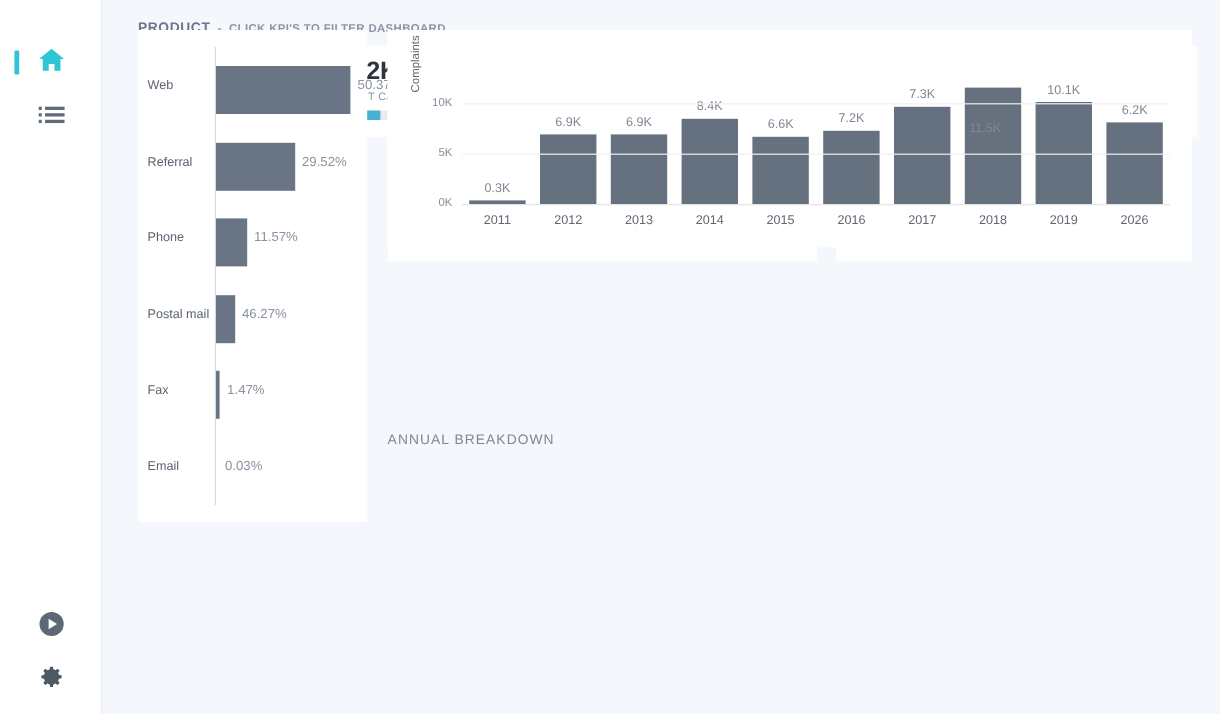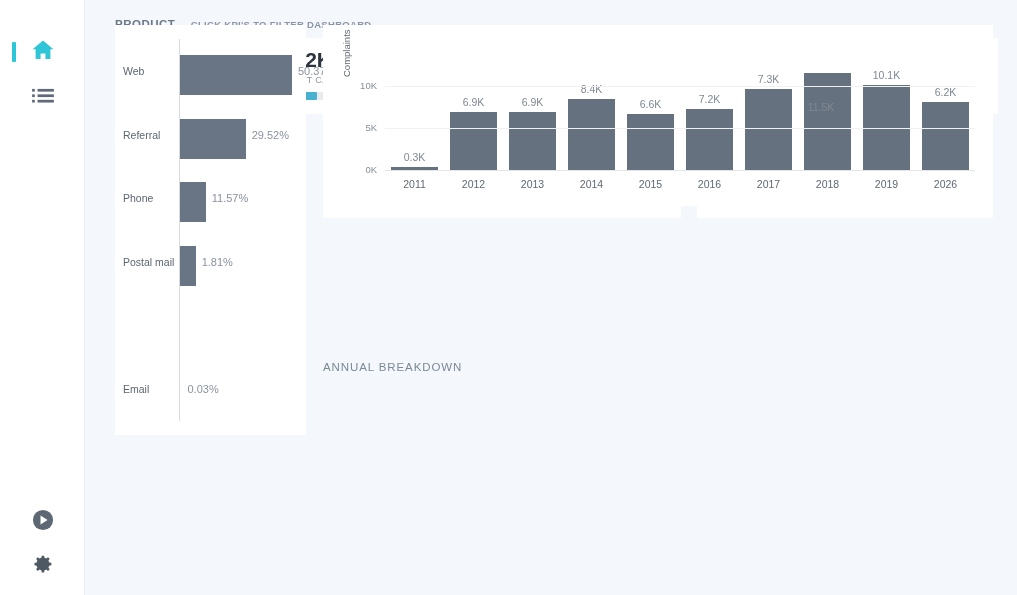--- a/index.html
+++ b/index.html
@@ -264,21 +264,26 @@
             <div class="req-pct" style="left: 136.639px;">29.52%</div>
           </div>
           <div class="req-row" style="top: 145px;">
             <div class="req-name">Phone</div>
             <div class="req-bar" style="width: 25.7264px; background: rgb(105, 117, 133);"></div>
             <div class="req-pct" style="left: 96.7264px;">11.57%</div>
           </div>
           <div class="req-row" style="top: 208.5px;">
             <div class="req-name">Postal mail</div>
             <div class="req-bar" style="width: 15.676px; background: rgb(105, 117, 133);"></div>
-            <div class="req-pct" style="left: 86.676px;">1.81%</div>
+            <div class="req-pct" style="left: 86.676px;">46.27%</div>
+          </div>
+          <div class="req-row" style="top: 272px;">
+            <div class="req-name">Fax</div>
+            <div class="req-bar" style="width: 3.26861px; background: rgb(105, 117, 133);"></div>
+            <div class="req-pct" style="left: 74.2686px;">1.47%</div>
           </div>
           <div class="req-row" style="top: 335.5px;">
             <div class="req-name">Email</div>
             <div class="req-pct" style="left: 72.5px;">0.03%</div>
           </div>
         </div>
     </div>
 
     <div class="panel-title" style="left:238px; top:136px;">COMPLAINT TREND</div>
     <div class="card" id="trend-card">

